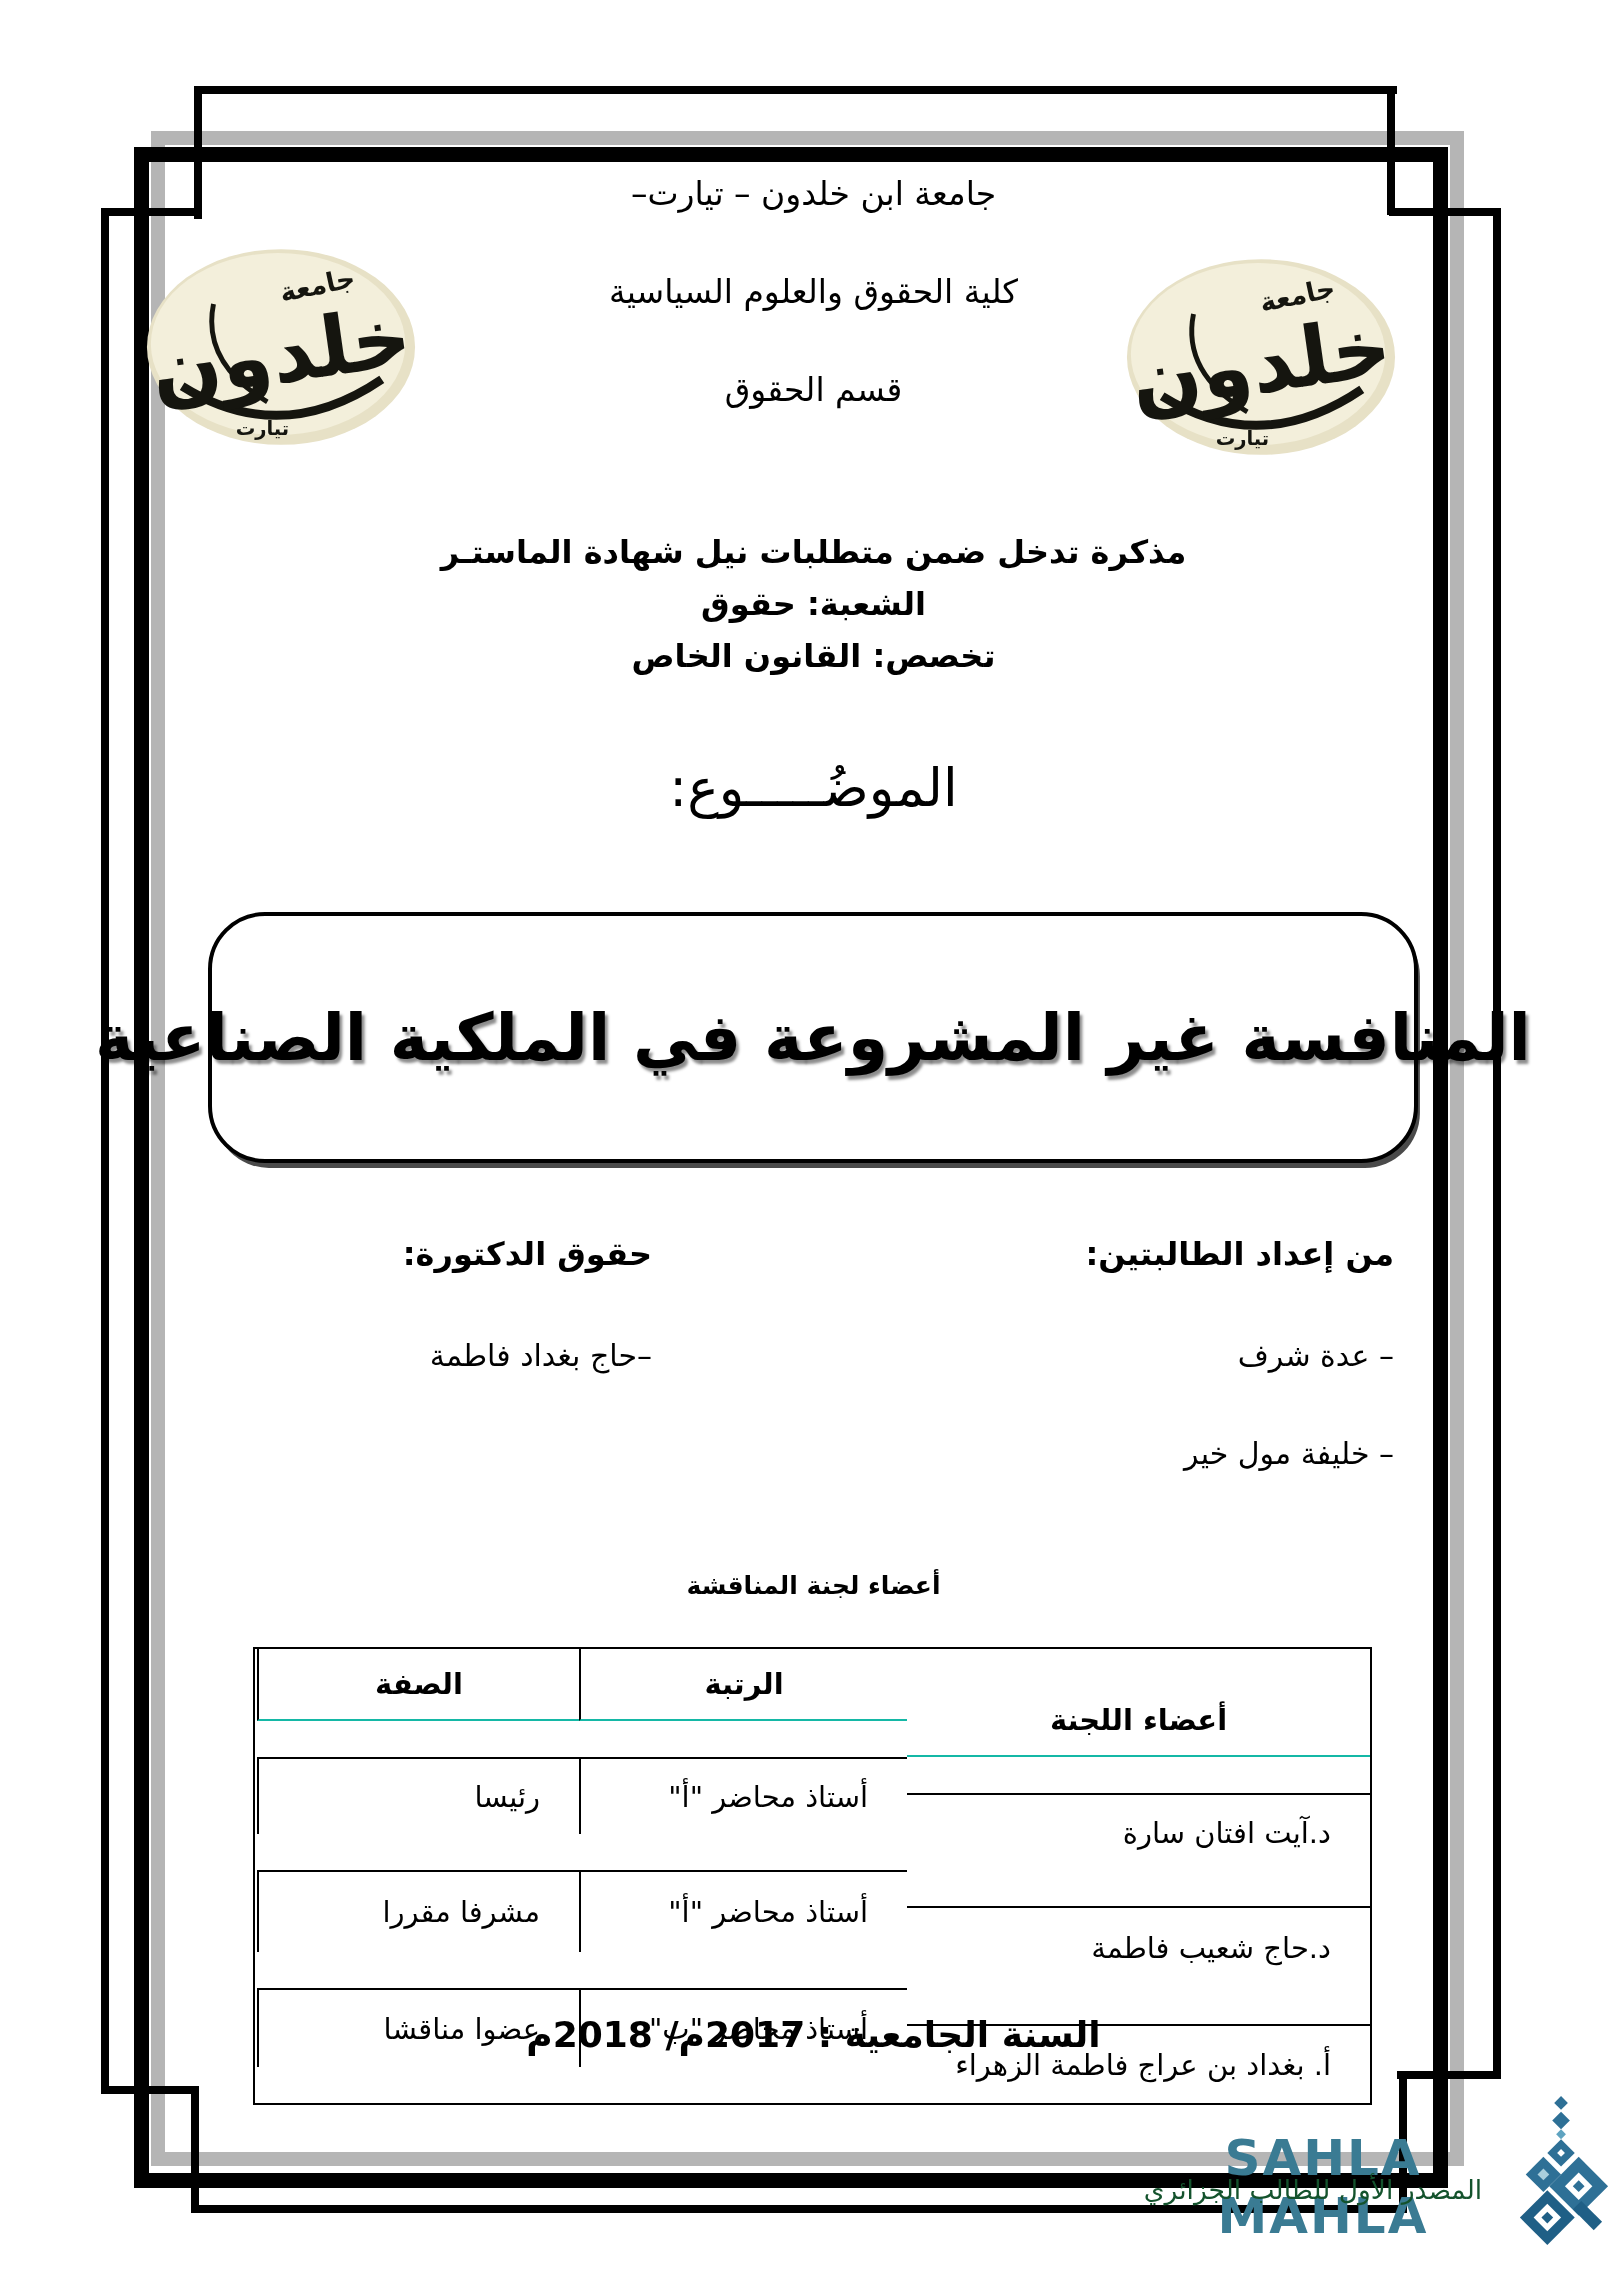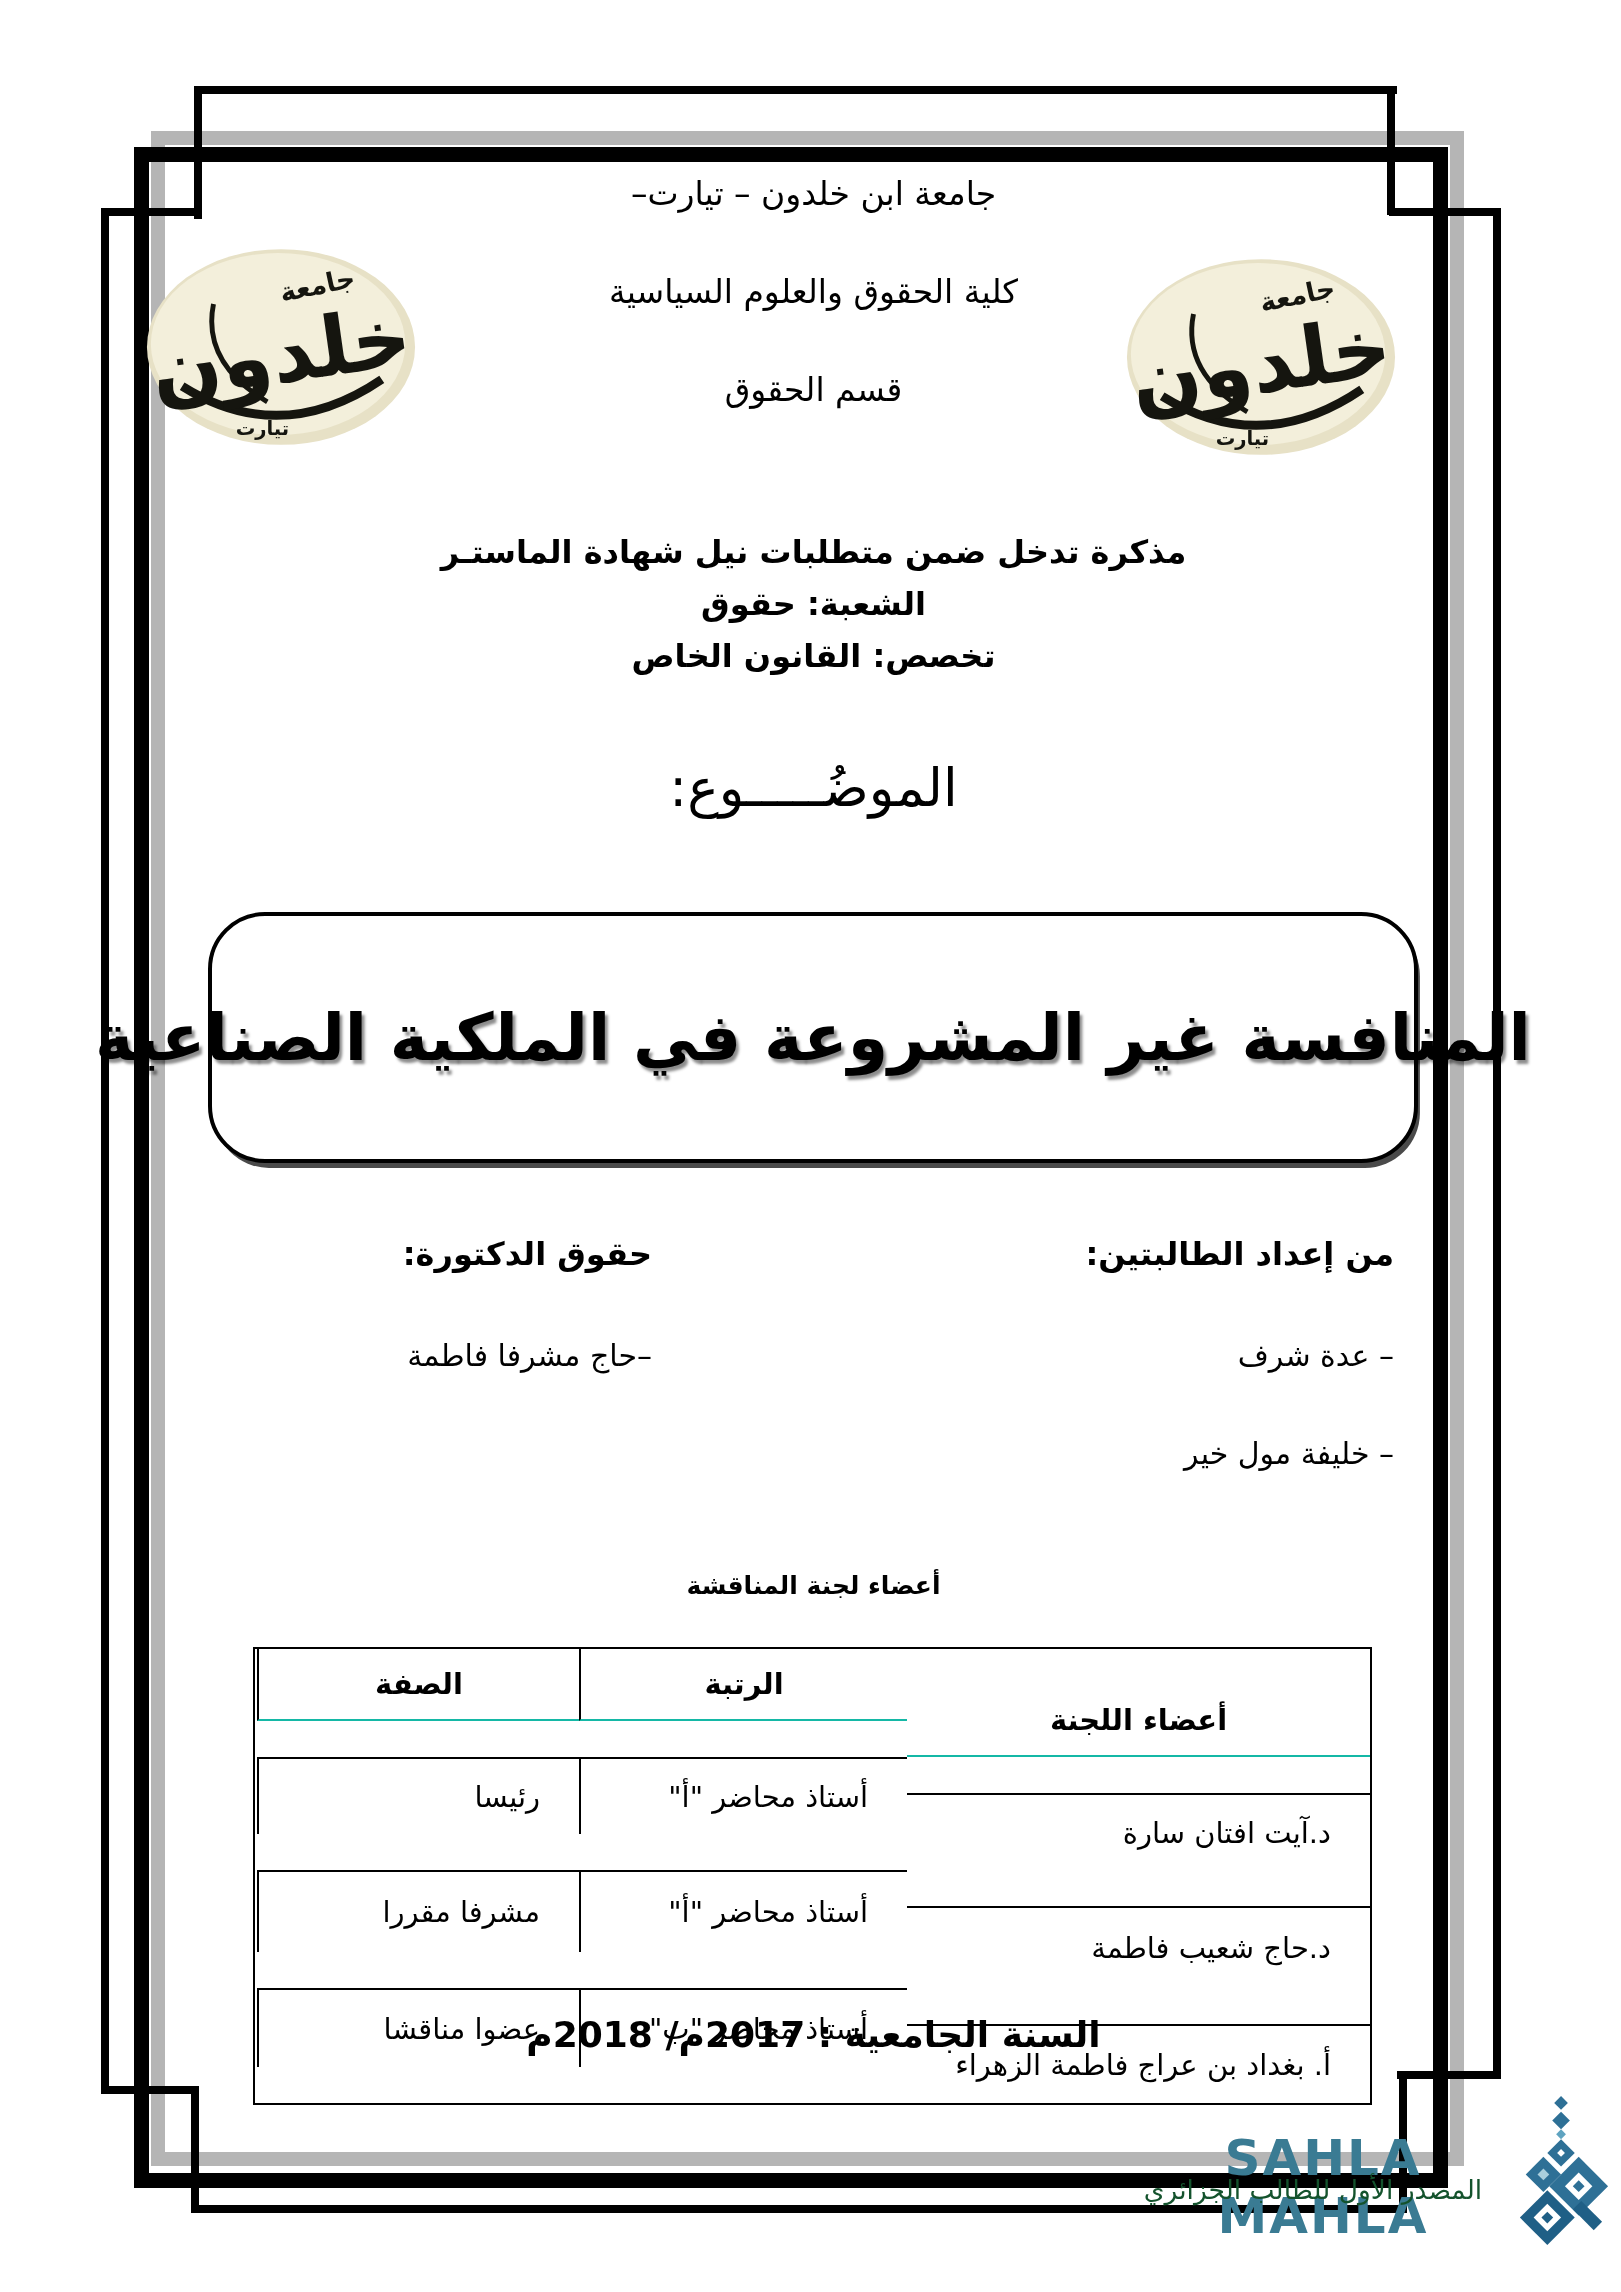--- a/index.html
+++ b/index.html
@@ -127,21 +127,21 @@
 
 <div class="title-box">
   <div class="t">المنافسة غير المشروعة في الملكية الصناعية</div>
 </div>
 
 <div class="prep-right lbl" style="top:1235px;">من إعداد الطالبتين:</div>
 <div class="prep-right nm" style="top:1338px;">– عدة شرف</div>
 <div class="prep-right nm" style="top:1436px;">– خليفة مول خير</div>
 
 <div class="prep-left lbl" style="top:1235px;">حقوق الدكتورة:</div>
-<div class="prep-left nm" style="top:1338px;">–حاج مشرفا فاطمة</div>
+<div class="prep-left nm" style="top:1338px;">–حاج بغداد فاطمة</div>
 
 <div class="cline cmt-title" style="top:1571px;">أعضاء لجنة المناقشة</div>
 
 <div class="cmt-table">
   <div class="cell hdr">أعضاء اللجنة</div>
   <div class="cell hdr">الرتبة</div>
   <div class="cell hdr">الصفة</div>
 
   <div class="cell r1">د.آيت افتان سارة</div>
   <div class="cell r1">أستاذ محاضر "أ"</div>

